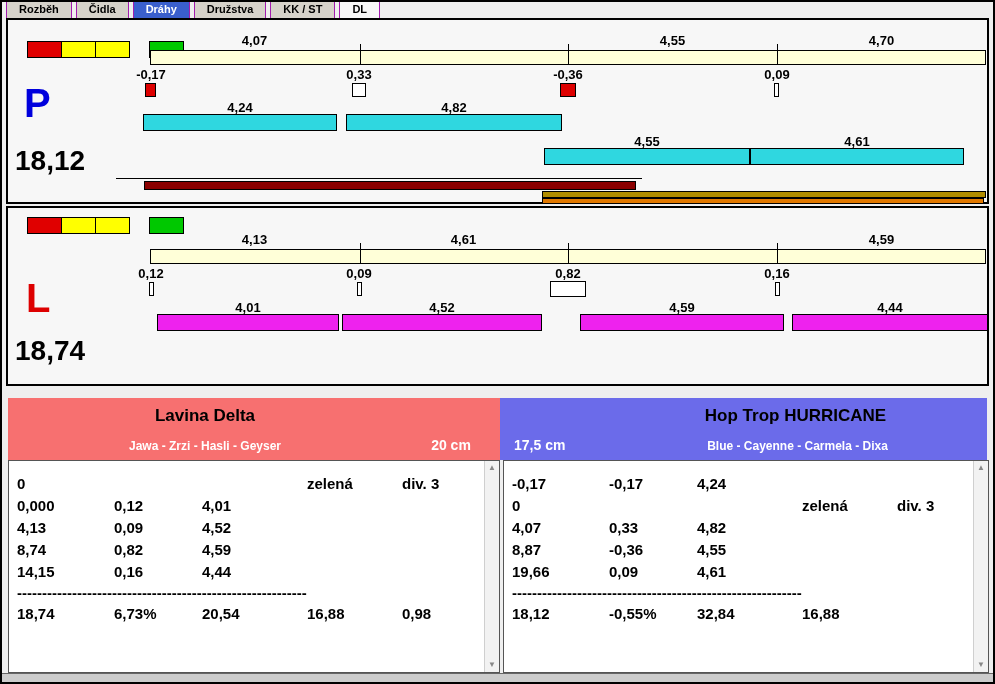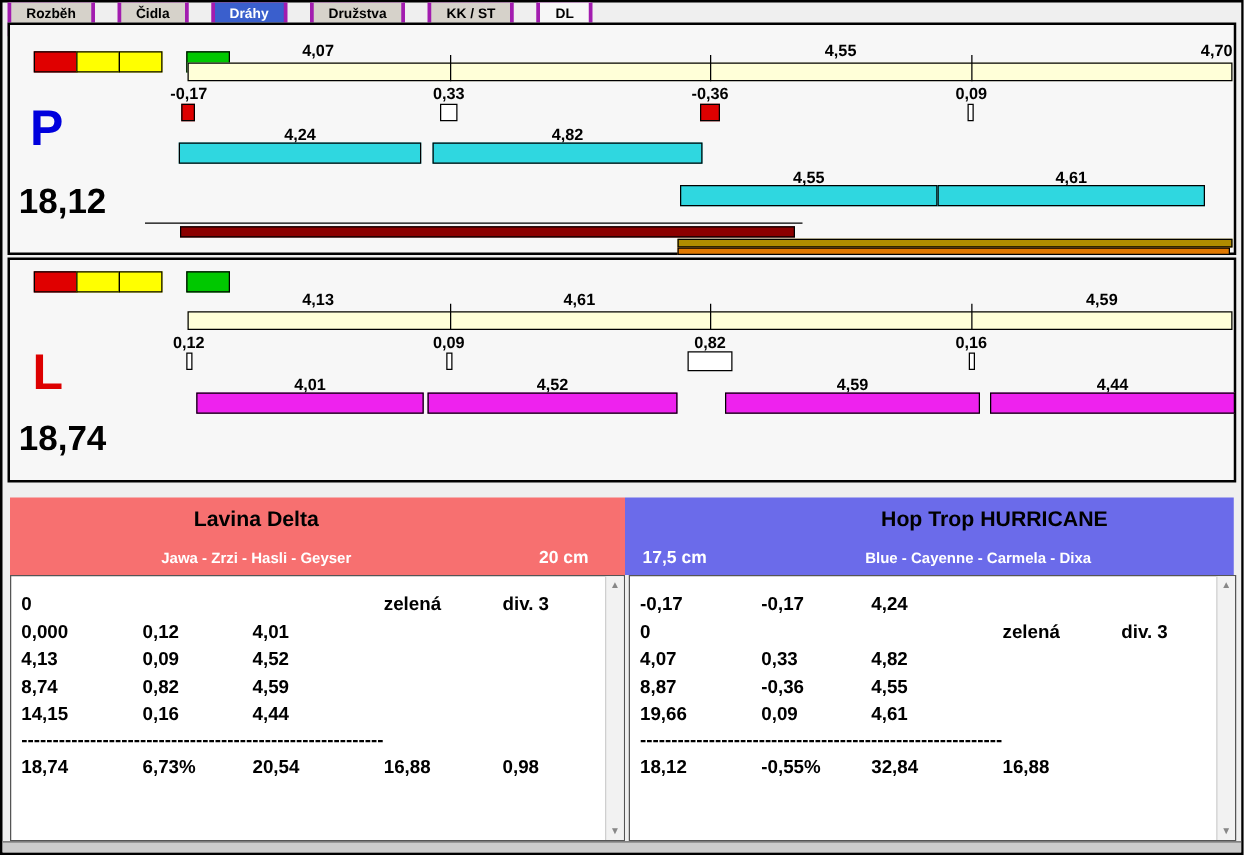--- a/index.html
+++ b/index.html
@@ -2,21 +2,21 @@
 <html><head>
 <meta charset="utf-8">
 <style>
   * { margin:0; padding:0; box-sizing:border-box; }
   html,body { background:#fff; }
   body { width:995px; height:684px; font-family:"Liberation Sans", sans-serif; color:#000; }
   .window { position:relative; width:995px; height:684px; background:#efefef; border:2px solid #000; overflow:hidden; }
 
   
   .tabbar { position:absolute; left:4px; top:-3px; display:flex; }
-  .tab { background:#d6d2ca; border:3px solid #a21caf; border-radius:3px 3px 0 0; padding:2px 12px 0 12px; height:30px; font-size:11px; font-weight:bold; line-height:15px; margin-right:18px; white-space:nowrap; }
+  .tab { background:#d6d2ca; border:1px solid #a21caf; border-radius:3px 3px 0 0; padding:2px 12px 0 12px; height:30px; font-size:11px; font-weight:bold; line-height:15px; margin-right:4px; white-space:nowrap; }
   .tab.selected { background:#3a5fcd; color:#fff; }
   .tab.light { background:#f7f7f7; }
 
   
   .lane { position:absolute; left:4px; width:983px; background:#f7f7f7; border:2px solid #000; }
   #laneP { top:16px; height:186px; }
   #laneL { top:204px; height:180px; }
 
   .strip { position:absolute; display:flex; }
   .strip .cell { width:35px; height:17px; border:1px solid #000; margin-right:-1px; }
@@ -83,21 +83,21 @@
   <div class="lane" id="laneP">
     <div class="strip" style="left:19px; top:21px;">
       <span class="cell cell-red"></span>
       <span class="cell cell-yellow"></span>
       <span class="cell cell-yellow"></span>
       <span class="cell cell-green"></span>
     </div>
 
     <div class="seg-label" style="left:142px; top:13px;">4,07</div>
     <div class="seg-label" style="left:560px; top:13px;">4,55</div>
-    <div class="seg-label" style="left:769px; top:13px;text-align:right;">4,70</div>
+    <div class="seg-label" style="left:769px; top:13px;">4,70</div>
 
     <div class="scale-bar" style="top:30px;">
       <i class="tick" style="left:25%;"></i>
       <i class="tick" style="left:50%;"></i>
       <i class="tick" style="left:75%;"></i>
     </div>
 
     <div class="offset-label" style="left:143px; top:47px;">-0,17</div>
     <div class="offset-label" style="left:351px; top:47px;">0,33</div>
     <div class="offset-label" style="left:560px; top:47px;">-0,36</div>
@@ -172,21 +172,21 @@
 
   <div class="team-header" id="hdrLeft">
     <div class="team-name" style="left:0; width:394px;">Lavina Delta</div>
     <div class="team-dogs" style="left:0; width:394px;">Jawa - Zrzi - Hasli - Geyser</div>
     <div class="height-badge" style="left:394px; width:98px; text-align:center;">20 cm</div>
   </div>
 
   <div class="team-header" id="hdrRight">
     <div class="height-badge" style="left:14px;">17,5 cm</div>
     <div class="team-name" style="left:104px; width:383px;">Hop Trop HURRICANE</div>
-    <div class="team-dogs" style="left:91px; width:383px;">Blue - Cayenne - Carmela - Dixa</div>
+    <div class="team-dogs" style="left:106px; width:383px;">Blue - Cayenne - Carmela - Dixa</div>
   </div>
 
 
   <div class="results" id="tblLeft">
     <div class="inner">
       <div class="rrow">
         <span>0</span>
           <span></span>
           <span></span>
           <span>zelená</span>

